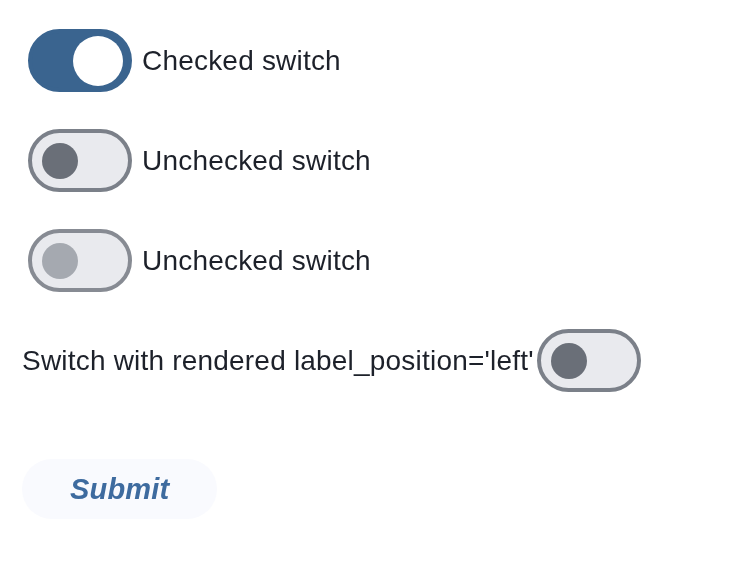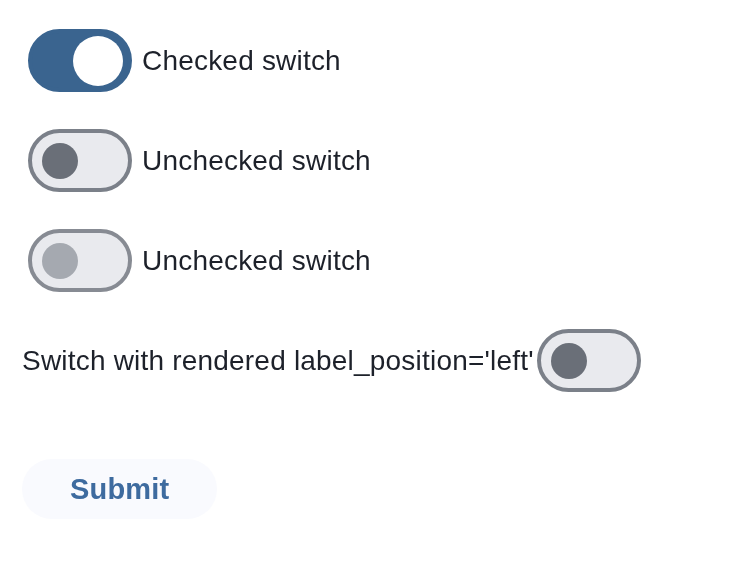--- a/index.html
+++ b/index.html
@@ -83,20 +83,21 @@
     padding: 0 48px;
     border: none;
     border-radius: 30px;
     background: #f9fafe;
     color: #3e6b9f;
     font-family: "Liberation Sans", "DejaVu Sans", sans-serif;
     font-size: 29px;
     font-weight: 600;
     letter-spacing: 0.2px;
     cursor: pointer;
+    font-style: italic;
   }
 </style>
 </head>
 <body>
 
 <div class="page">
 
   <div class="row label-right">
     <div class="switch checked" role="switch" aria-checked="true">
       <div class="thumb"></div>

